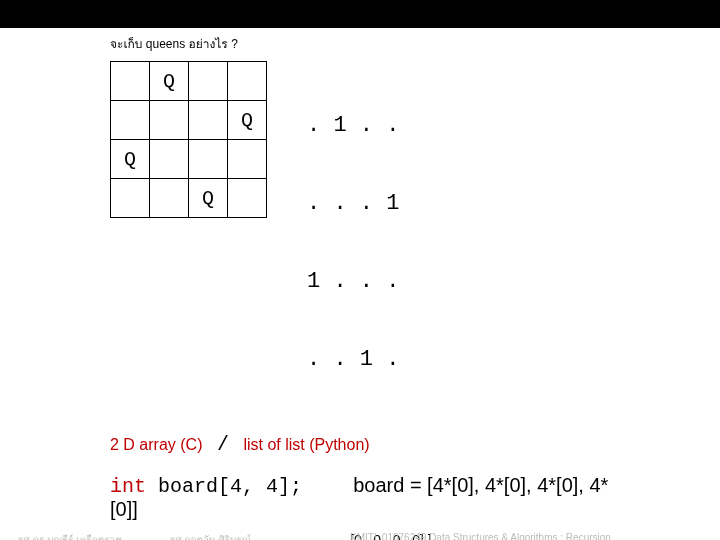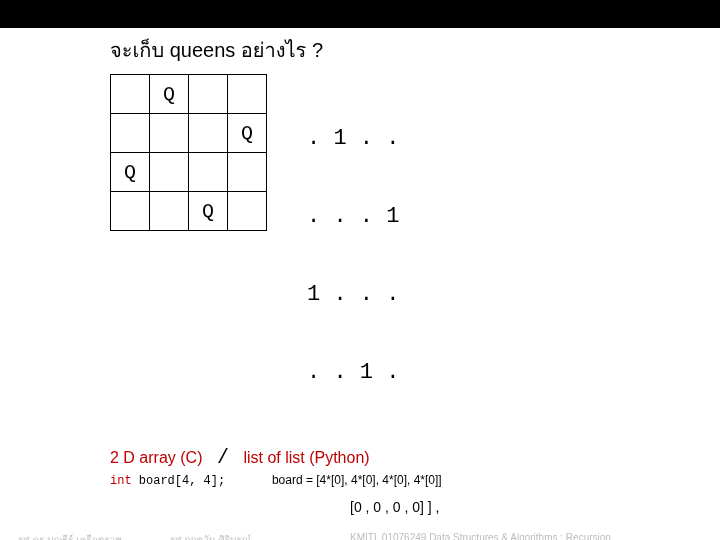--- a/index.html
+++ b/index.html
@@ -1,27 +1,27 @@
 <!DOCTYPE html>
 <html><head>
 <meta charset="utf-8">
 <style>
   html,body{margin:0;padding:0;width:720px;height:540px;font-family:"Segoe UI",Arial,sans-serif;font-size:16px;color:#000;background:#fff}
   .blackbar{width:100%;height:28px;background:#000}
   .content{padding:6px 110px 0 110px}
-  .title{font-family:"Tahoma",Arial,sans-serif;font-size:20px;margin:0 0 8px 0}
+  .title{font-family:"Tahoma",Arial,sans-serif;font-size:12px;margin:0 0 8px 0}
   .row{display:flex;align-items:flex-start;gap:40px}
   .board{border-collapse:collapse}
   .board td{width:36px;height:36px;border:1px solid #000;text-align:center;vertical-align:middle;font-family:"Courier New",monospace;font-size:20px}
   .matrix{font-family:"Courier New",monospace;font-size:22px;line-height:26px;white-space:pre}
   .labels{margin-top:8px;font-size:16px}
   .red{color:#c00000}
   .mono{font-family:"Courier New",monospace}
   .slash{font-family:"Courier New",monospace;font-size:20px;margin:0 10px}
-  .codeline{font-size:12px;margin-top:4px}
+  .codeline{font-size:20px;margin-top:18px}
   .outblock{margin:10px 0 0 240px;font-family:Arial,sans-serif;font-size:14px;line-height:18px}
   .footer{position:absolute;bottom:8px;left:0;width:720px;font-size:10px;color:#bbb;font-family:"Tahoma",Arial,sans-serif}
   .footer .l{position:absolute;left:18px}
   .footer .m{position:absolute;left:170px}
   .footer .r{position:absolute;left:350px}
 </style>
 </head>
 <body>
 
 <div class="blackbar"></div>

